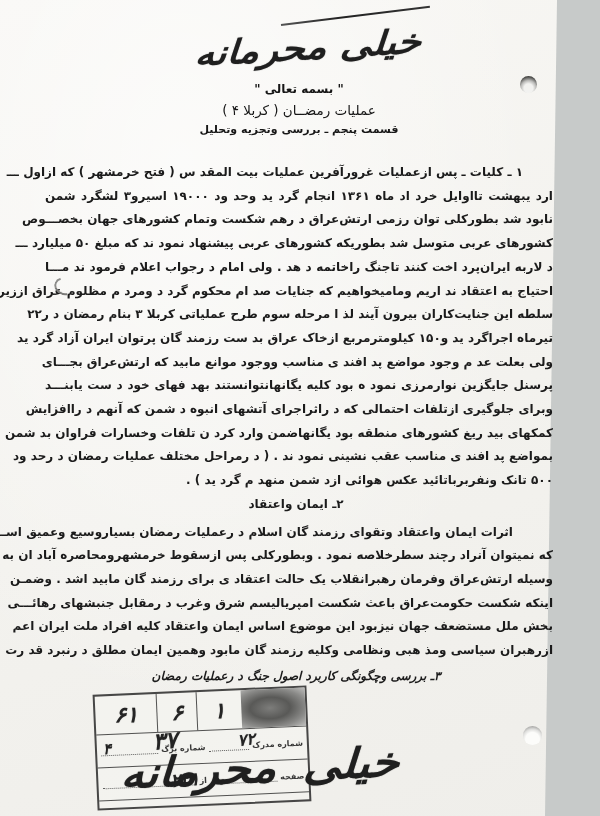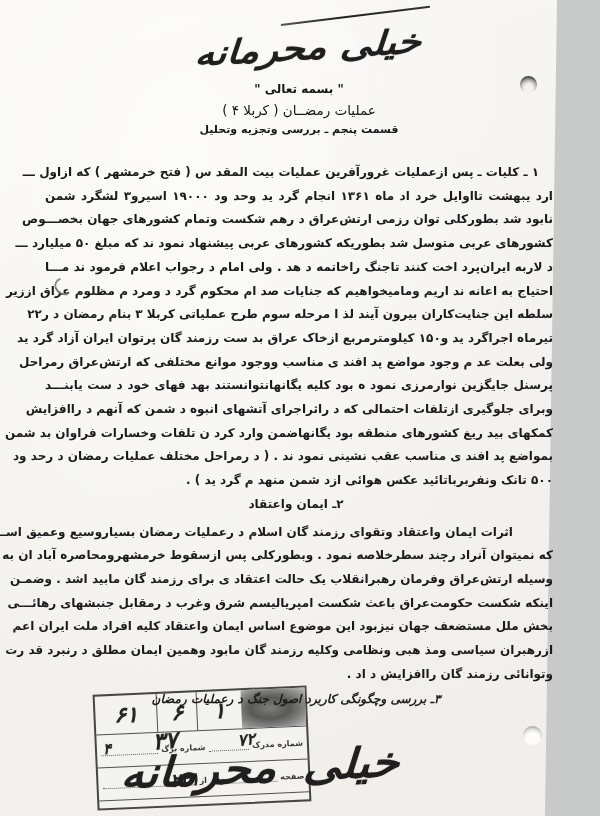--- a/index.html
+++ b/index.html
@@ -46,21 +46,21 @@
   .t-bismillah{font-size:12px;font-weight:bold;margin-bottom:6px;}
   .t-operation{font-size:13.5px;font-weight:normal;margin-bottom:5px;}
   .t-part{font-size:11px;font-weight:bold;}
 
   
   .textcol{position:absolute;left:45px;top:161px;width:508px;z-index:3;
     direction:rtl;color:#1b1b1b;font-weight:bold;font-size:12px;}
   .bline{line-height:23.7px;text-align:justify;text-align-last:justify;
     text-justify:inter-word;white-space:nowrap;}
   .bline.short{text-align:right;text-align-last:right;}
-  .bline.ind1{padding-right:14px;}
+  .bline.ind1{padding-right:30px;}
   .bline.ind2{padding-right:40px;}
   .sec-head{line-height:23.7px;text-align:center;padding-right:6px;}
   .p2{margin-top:4px;}
   .s3{margin-top:2px;font-style:italic;}
 
   
   .stamp{
     position:absolute;left:95px;top:690px;width:210px;height:112px;z-index:2;
     border:2px solid rgba(40,40,40,.85);
     transform:rotate(-2.5deg);transform-origin:center;
@@ -118,40 +118,39 @@
     <div class="t-operation">عملیات رمضــان ( کربلا ۴ )</div>
     <div class="t-part">قسمت پنجم ـ بررسی وتجزیه وتحلیل</div>
   </div>
 
   <div class="textcol">
     <div class="bline ind1">۱ ـ کلیات ـ پس ازعملیات غرورآفرین عملیات بیت المقد س ( فتح خرمشهر ) که ازاول ـــ</div>
     <div class="bline">ارد یبهشت تااوایل خرد اد ماه ۱۳۶۱ انجام گرد ید وحد ود ۱۹۰۰۰ اسیرو۳ لشگرد شمن</div>
     <div class="bline">نابود شد بطورکلی توان رزمی ارتش‌عراق د رهم شکست وتمام کشورهای جهان بخصـــوص</div>
     <div class="bline">کشورهای عربی متوسل شد بطوریکه کشورهای عربی پیشنهاد نمود ند که مبلغ ۵۰ میلیارد ـــ</div>
     <div class="bline">د لاربه ایران‌پرد اخت کنند تاجنگ راخاتمه د هد . ولی امام د رجواب اعلام فرمود ند مـــا</div>
-    <div class="bline">احتیاج به اعانه ند اریم ومامیخواهیم که جنایات صد ام محکوم گرد د ومرد م مظلوم عراق اززیر</div>
+    <div class="bline">احتیاج به اعتقاد ند اریم ومامیخواهیم که جنایات صد ام محکوم گرد د ومرد م مظلوم عراق اززیر</div>
     <div class="bline">سلطه این جنایت‌کاران بیرون آیند لذ ا مرحله سوم طرح عملیاتی کربلا ۳ بنام رمضان د ر۲۲</div>
     <div class="bline">تیرماه اجراگرد ید و۱۵۰ کیلومترمربع ازخاک عراق بد ست رزمند گان پرتوان ایران آزاد گرد ید</div>
-    <div class="bline">ولی بعلت عد م وجود مواضع پد افند ی مناسب ووجود موانع مختلفی که ارتش‌عراق رمراحل</div>
+    <div class="bline">ولی بعلت عد م وجود مواضع پد افند ی مناسب ووجود موانع مابید که ارتش‌عراق بجـــای</div>
     <div class="bline">پرسنل جایگزین نوارمرزی نمود ه بود کلیه یگانهانتوانستند بهد فهای خود د ست یابنـــد</div>
     <div class="bline">وبرای جلوگیری ازتلفات احتمالی که د راثراجرای آتشهای انبوه د شمن که آنهم د راافزایش</div>
     <div class="bline">کمکهای بید ریغ کشورهای منطقه بود یگانهاضمن وارد کرد ن تلفات وخسارات فراوان بد شمن</div>
     <div class="bline">بمواضع پد افند ی مناسب عقب نشینی نمود ند . ( د رمراحل مختلف عملیات رمضان د رحد ود</div>
     <div class="bline short">۵۰۰ تانک ونفربرباتائید عکس هوائی ازد شمن منهد م گرد ید ) .</div>
 
     <div class="sec-head">۲ـ ایمان واعتقاد</div>
 
     <div class="p2">
       <div class="bline ind2">اثرات ایمان واعتقاد وتقوای رزمند گان اسلام د رعملیات رمضان بسیاروسیع وعمیق اســت</div>
       <div class="bline">که نمیتوان آنراد رچند سطرخلاصه نمود . وبطورکلی پس ازسقوط خرمشهرومحاصره آباد ان به</div>
       <div class="bline">وسیله ارتش‌عراق وفرمان رهبرانقلاب یک حالت اعتقاد ی برای رزمند گان مابید اشد . وضمـن</div>
       <div class="bline">اینکه شکست حکومت‌عراق باعث شکست امپریالیسم شرق وغرب د رمقابل جنبشهای رهائـــی</div>
       <div class="bline">بخش ملل مستضعف جهان نیزبود این موضوع اساس ایمان واعتقاد کلیه افراد ملت ایران اعم</div>
       <div class="bline">ازرهبران سیاسی ومذ هبی ونظامی وکلیه رزمند گان مابود وهمین ایمان مطلق د رنبرد قد رت</div>
-      <div class="bline short">وتوانائی رزمند گان راافزایش د اد .</div>
     </div>
 
     <div class="sec-head s3">۳ـ بررسی وچگونگی کاربرد اصول جنگ د رعملیات رمضان</div>
   </div>
 
   <div class="stamp">
     <div class="stamp-row-top">
       <div class="stamp-cell cell-dark"></div>
       <div class="stamp-cell cell-a">
         <span class="cell-hw">۱</span>

